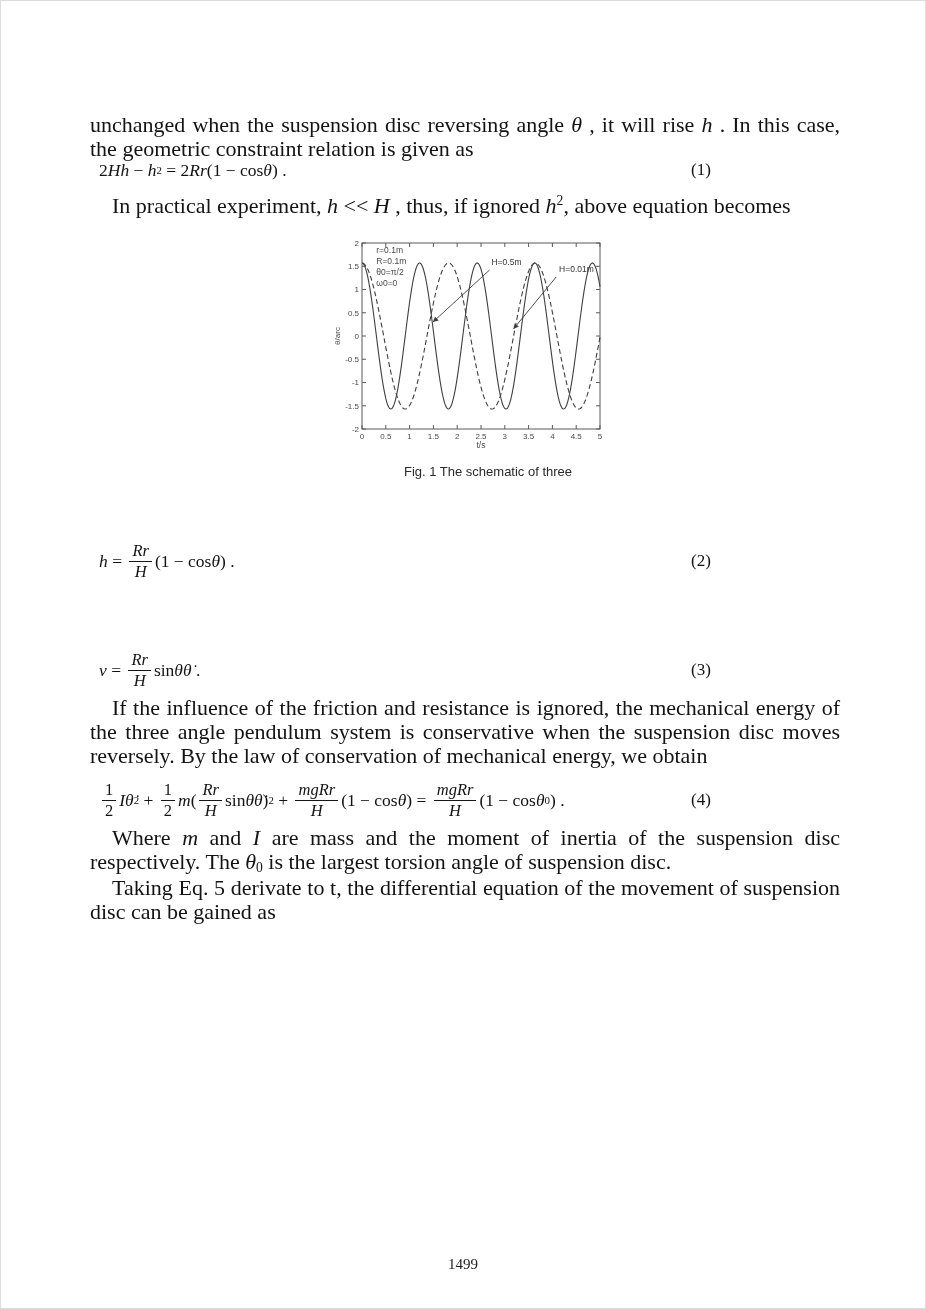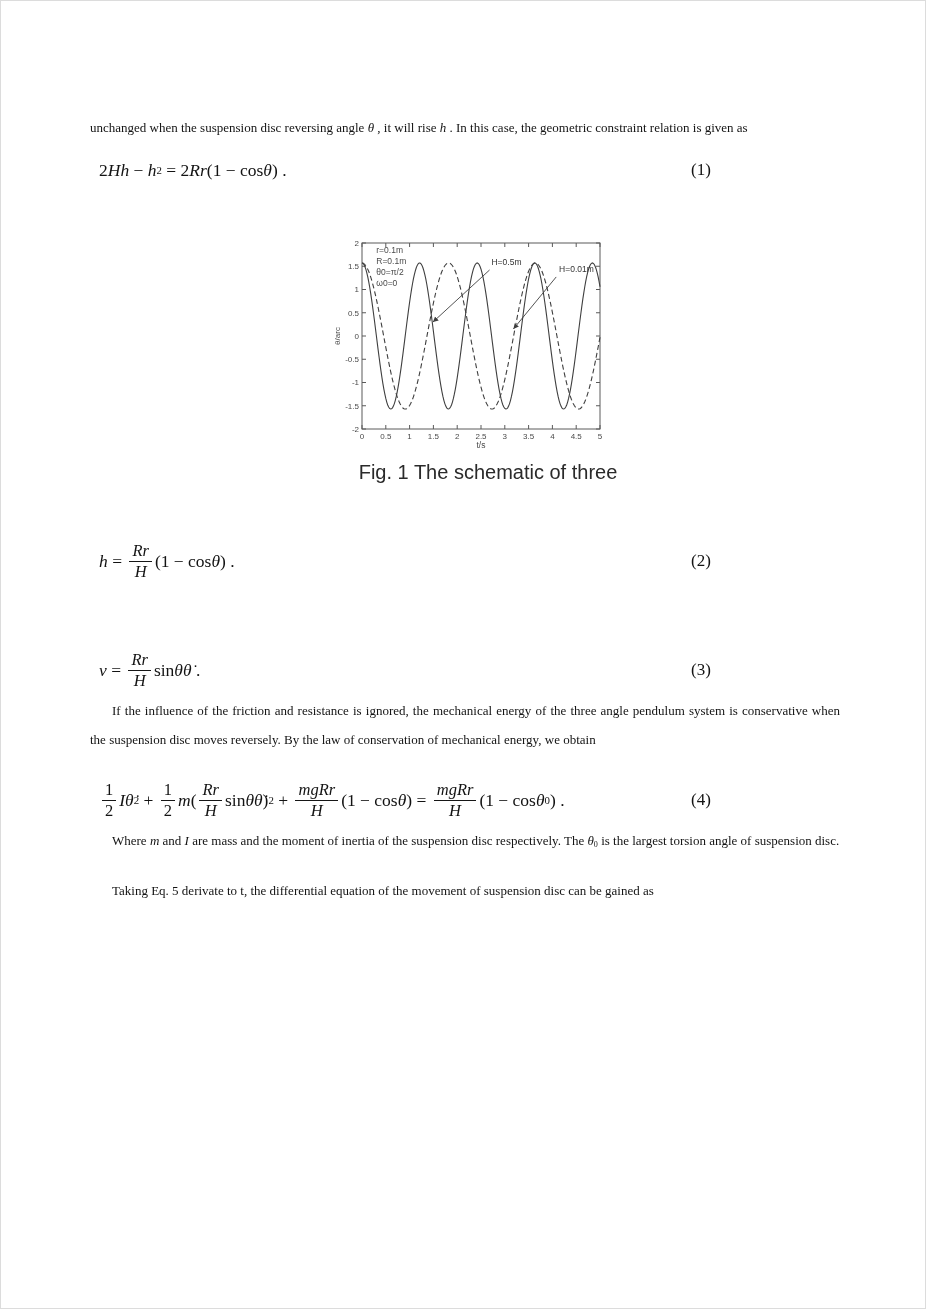--- a/index.html
+++ b/index.html
@@ -3,60 +3,61 @@
 <meta charset="utf-8">
 <style>
   html,body{margin:0;padding:0;background:#9a9a9a;}
   .page{
     position:relative;width:926px;height:1309px;background:#ffffff;
     margin:0 auto;overflow:hidden;border:1px solid #dcdcdc;box-sizing:border-box;
     font-family:"Liberation Serif", serif;color:#161616;
   }
   .para{
     position:absolute;left:89px;width:750px;
-    font-size:13px;line-height:29px;text-align:justify;color:#131313;
+    font-size:22px;line-height:24px;text-align:justify;color:#131313;
   }
   .para.indent{text-indent:22px;}
   .s-rm{font-style:normal;}
   .s-it{font-style:italic;}
   .s-sup{font-size:0.62em;vertical-align:0.6em;font-style:normal;}
   .s-sub{font-size:0.62em;vertical-align:-0.25em;font-style:normal;}
   .eq{
     position:absolute;left:98px;width:741px;display:flex;align-items:center;
     font-size:17.5px;color:#131313;
   }
   .eq-body{display:inline-flex;align-items:center;flex-wrap:nowrap;white-space:pre;}
   .eq-num{position:absolute;left:592px;font-style:normal;font-size:17px;}
   .frac{display:inline-flex;flex-direction:column;align-items:center;
         vertical-align:middle;margin:0 3px;font-size:16.5px;line-height:1.18;}
   .frac .fnum{border-bottom:1.2px solid #161616;padding:0 3px;}
   .frac.it .fnum,.frac.it .fden{font-style:italic;}
   .frac.rm .fnum,.frac.rm .fden{font-style:normal;}
   .figure{position:absolute;left:330px;top:236px;width:280px;height:214px;}
   .caption{
     position:absolute;left:287px;top:461px;width:400px;text-align:center;
-    font-family:"Liberation Sans", sans-serif;font-size:20px;line-height:20px;color:#2a2a2a;
+    font-family:"Liberation Sans", sans-serif;font-size:13px;line-height:20px;color:#2a2a2a;
   }
   .page-number{
     position:absolute;left:0;top:1255px;width:100%;text-align:center;
     font-size:15px;color:#222;
   }
 </style>
 </head>
 <body>
 
 <div class="page">
 
   <div class="para" style="top:112px;"><span class="s-rm">unchanged when the suspension disc reversing angle </span><span class="s-it">θ</span><span class="s-rm"> , it will rise </span><span class="s-it">h</span><span class="s-rm"> . In this case, the geometric constraint relation is given as</span></div>
 
   <div class="eq" style="top:156px;height:26px;">
     <span class="eq-body"><span class="s-rm">2</span><span class="s-it">Hh</span><span class="s-rm"> − </span><span class="s-it">h</span><span class="s-sup">2</span><span class="s-rm"> = 2</span><span class="s-it">Rr</span><span class="s-rm">(1 − cos</span><span class="s-it">θ</span><span class="s-rm">) .</span></span>
     <span class="eq-num">(1)</span>
   </div>
 
+  <div class="para indent" style="top:188px;"><span class="s-rm">In practical experiment, </span><span class="s-it">h</span><span class="s-rm"> &lt;&lt; </span><span class="s-it">H</span><span class="s-rm"> , thus, if ignored  </span><span class="s-it">h</span><span class="s-sup">2</span><span class="s-rm">, above equation becomes</span></div>
 
   <div class="figure"><svg width="280" height="214" viewBox="0 0 280 214">
         <defs>
           <marker id="ah" markerWidth="7" markerHeight="7" refX="6" refY="3" orient="auto">
             <path d="M0,0 L6,3 L0,6 Z" fill="#3f3f3f"></path>
           </marker>
         </defs>
         <rect x="31" y="6" width="238" height="186" fill="none" stroke="#5a5a5a" stroke-width="1"></rect>
         <line x1="31" y1="192" x2="31" y2="188" stroke="#5a5a5a" stroke-width="1"></line>
         <line x1="31" y1="6" x2="31" y2="10" stroke="#5a5a5a" stroke-width="1"></line>
@@ -151,14 +152,15 @@
 
   <div class="eq" style="top:773px;height:52px;">
     <span class="eq-body"><span class="frac rm"><span class="fnum">1</span><span class="fden">2</span></span><span class="s-it">I</span><span class="s-it">θ̇</span><span class="s-sup">2</span><span class="s-rm"> + </span><span class="frac rm"><span class="fnum">1</span><span class="fden">2</span></span><span class="s-it">m</span><span class="s-rm">(</span><span class="frac it"><span class="fnum">Rr</span><span class="fden">H</span></span><span class="s-rm">sin</span><span class="s-it">θθ̇</span><span class="s-rm">)</span><span class="s-sup">2</span><span class="s-rm"> + </span><span class="frac it"><span class="fnum">mgRr</span><span class="fden">H</span></span><span class="s-rm">(1 − cos</span><span class="s-it">θ</span><span class="s-rm">) = </span><span class="frac it"><span class="fnum">mgRr</span><span class="fden">H</span></span><span class="s-rm">(1 − cos</span><span class="s-it">θ</span><span class="s-sub">0</span><span class="s-rm">) .</span></span>
     <span class="eq-num">(4)</span>
   </div>
 
   <div class="para indent" style="top:825px;"><span class="s-rm">Where  </span><span class="s-it">m</span><span class="s-rm">  and  </span><span class="s-it">I</span><span class="s-rm"> are mass and the moment of inertia of the suspension disc respectively. The </span><span class="s-it">θ</span><span class="s-sub">0</span><span class="s-rm"> is the largest torsion angle of suspension disc.</span></div>
 
   <div class="para indent" style="top:875px;"><span class="s-rm">Taking Eq. 5 derivate to t, the differential equation of the movement of suspension disc can be gained as</span></div>
 
+  <div class="page-number">1499</div>
 
 </div>
 
 </body></html>

